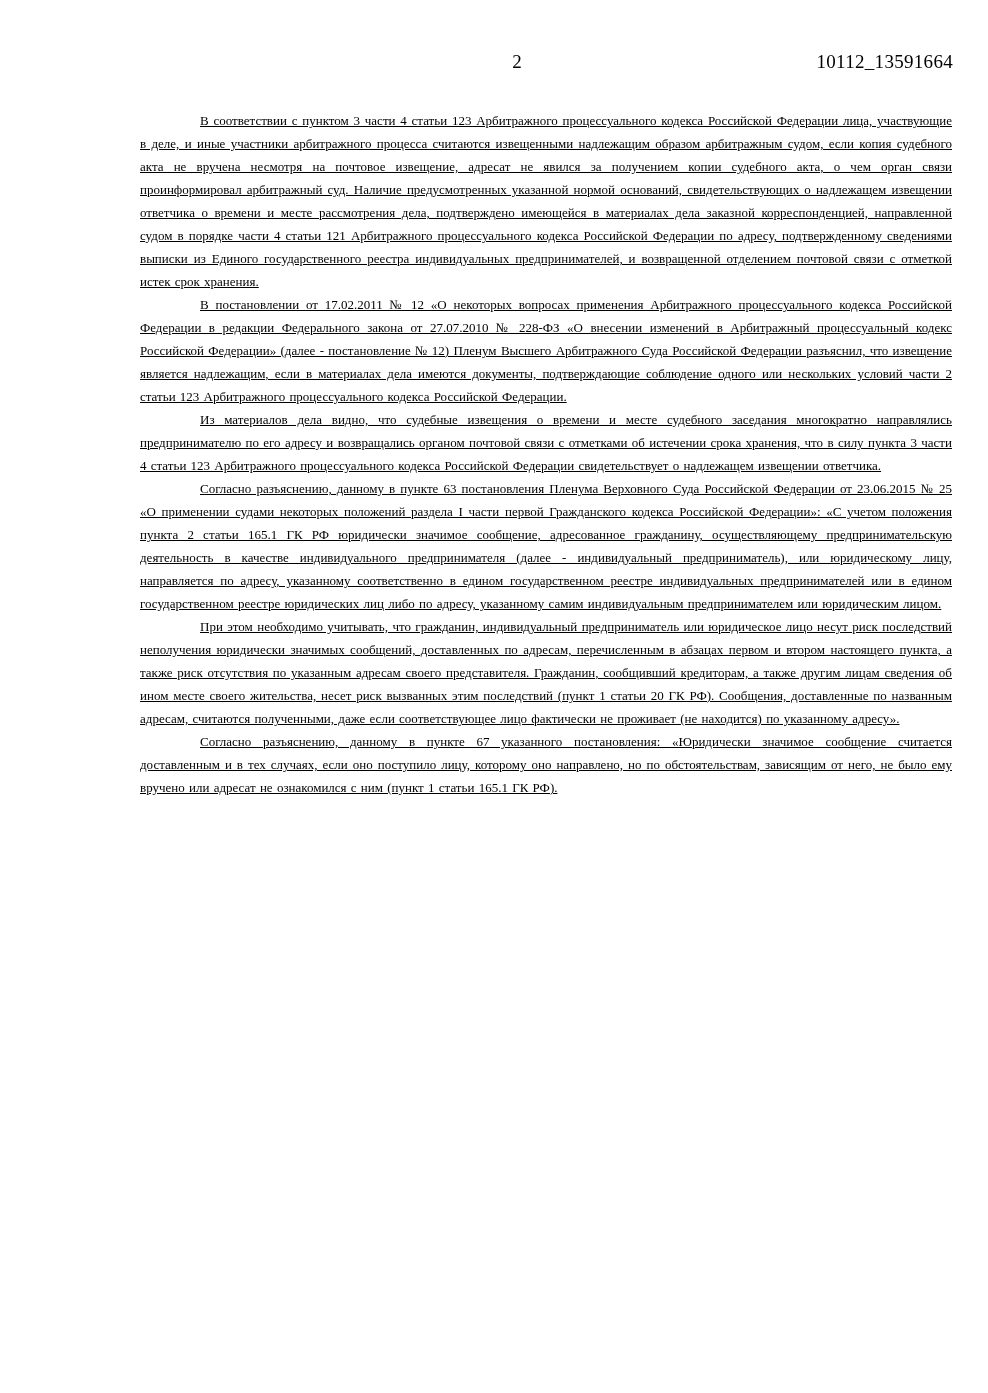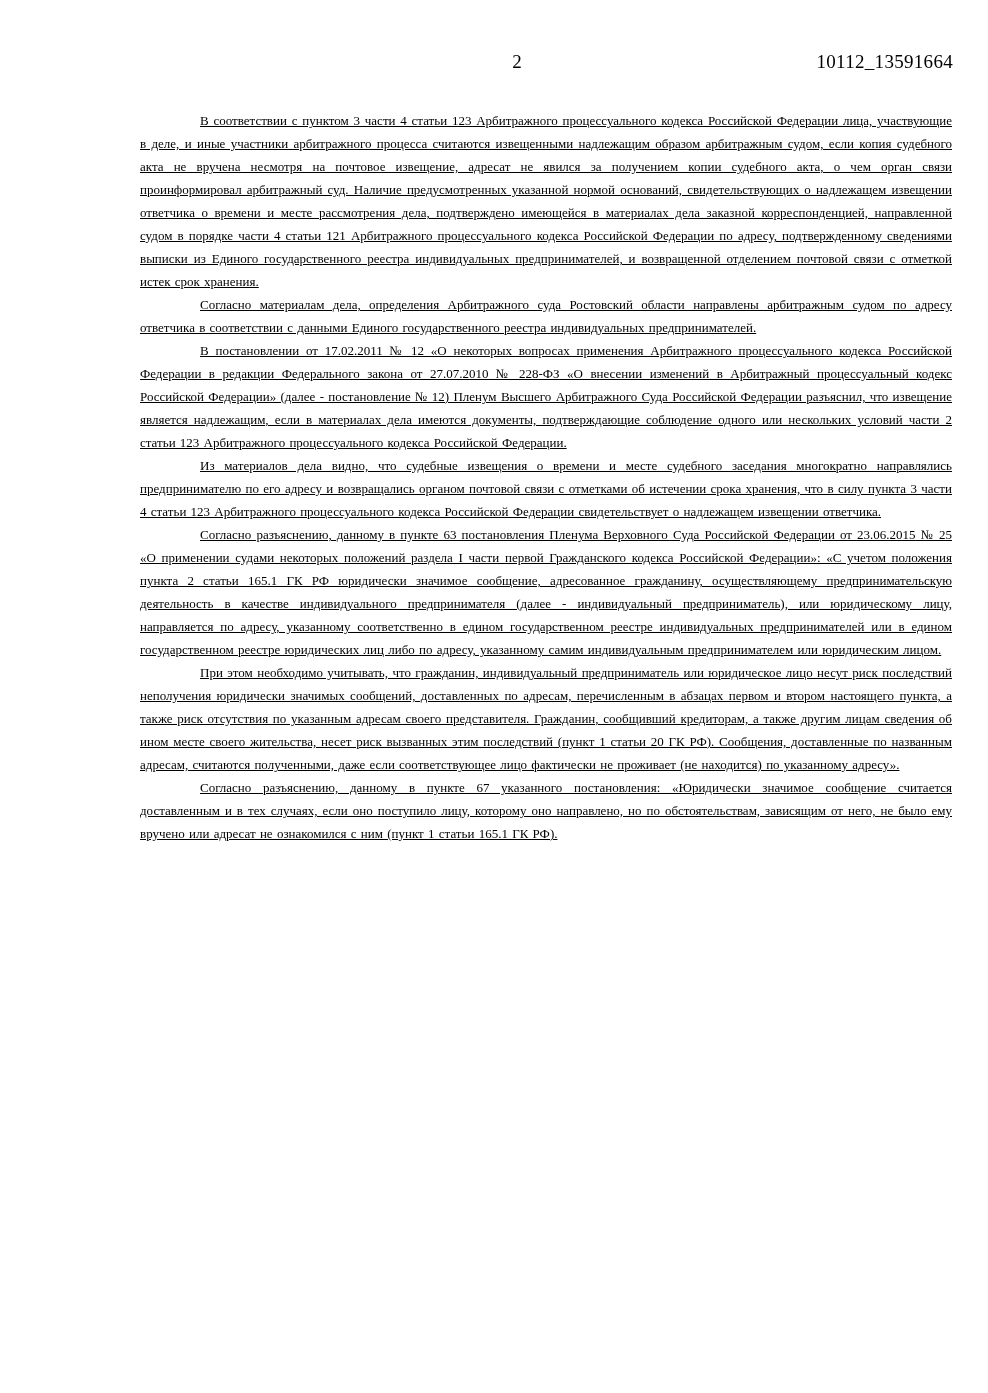--- a/index.html
+++ b/index.html
@@ -63,21 +63,20 @@
 
 <div class="page">
 
   <div class="page-header">
     <span class="page-number">2</span>
     <span class="doc-id">10112_13591664</span>
   </div>
 
   <div class="page-body">
     <p>В соответствии с пунктом 3 части 4 статьи 123 Арбитражного процессуального кодекса Российской Федерации лица, участвующие в деле, и иные участники арбитражного процесса считаются извещенными надлежащим образом арбитражным судом, если копия судебного акта не вручена несмотря на почтовое извещение, адресат не явился за получением копии судебного акта,  о чем орган связи проинформировал арбитражный суд. Наличие предусмотренных указанной нормой оснований, свидетельствующих о надлежащем извещении ответчика о времени и месте рассмотрения дела, подтверждено имеющейся в материалах дела заказной корреспонденцией, направленной судом в порядке части 4 статьи 121 Арбитражного процессуального кодекса Российской Федерации по адресу, подтвержденному сведениями выписки из Единого государственного реестра индивидуальных предпринимателей, и возвращенной отделением почтовой связи с отметкой истек срок хранения.</p>
-    <p>Согласно материалам дела, определения Арбитражного суда Ростовский области направлены арбитражным судом по адресу ответчика в соответствии с данными Единого государственного реестра индивидуальных предпринимателей.</p>
     <p>В постановлении от 17.02.2011 № 12 «О некоторых вопросах применения Арбитражного процессуального кодекса Российской Федерации в редакции Федерального закона от 27.07.2010 № 228-ФЗ «О внесении изменений в Арбитражный процессуальный кодекс Российской Федерации» (далее - постановление № 12) Пленум Высшего Арбитражного Суда Российской Федерации разъяснил, что извещение является надлежащим, если в материалах дела имеются документы, подтверждающие соблюдение одного или нескольких условий части 2 статьи 123 Арбитражного процессуального кодекса Российской Федерации.</p>
     <p>Из материалов дела видно, что судебные извещения о времени и месте судебного заседания многократно направлялись предпринимателю по его адресу и возвращались органом почтовой связи с отметками об истечении срока хранения, что в силу пункта 3 части 4 статьи 123 Арбитражного процессуального кодекса Российской Федерации свидетельствует о надлежащем извещении ответчика.</p>
     <p>Согласно разъяснению, данному в пункте 63 постановления Пленума Верховного Суда Российской Федерации от 23.06.2015 № 25 «О применении судами некоторых положений раздела I части первой Гражданского кодекса Российской Федерации»: «С учетом положения пункта 2 статьи 165.1 ГК РФ юридически значимое сообщение, адресованное гражданину, осуществляющему предпринимательскую деятельность в качестве индивидуального предпринимателя (далее - индивидуальный предприниматель), или юридическому лицу, направляется по адресу, указанному соответственно в едином государственном реестре индивидуальных предпринимателей или в едином государственном реестре юридических лиц либо по адресу, указанному самим индивидуальным предпринимателем или юридическим лицом.</p>
     <p>При этом необходимо учитывать, что гражданин, индивидуальный предприниматель или юридическое лицо несут риск последствий неполучения юридически значимых сообщений, доставленных по адресам, перечисленным в абзацах первом и втором настоящего пункта, а также риск отсутствия по указанным адресам своего представителя. Гражданин, сообщивший кредиторам, а также другим лицам сведения об ином месте своего жительства, несет риск вызванных этим последствий (пункт 1 статьи 20 ГК РФ). Сообщения, доставленные по названным адресам, считаются полученными, даже если соответствующее лицо фактически не проживает (не находится) по указанному адресу».</p>
     <p>Согласно разъяснению, данному в пункте 67 указанного постановления: «Юридически значимое сообщение считается доставленным и в тех случаях, если оно поступило лицу, которому оно направлено, но по обстоятельствам, зависящим от него, не было ему вручено или адресат не ознакомился с ним (пункт 1 статьи 165.1 ГК РФ).</p>
   </div>
 
 </div>
 
 </body></html>

